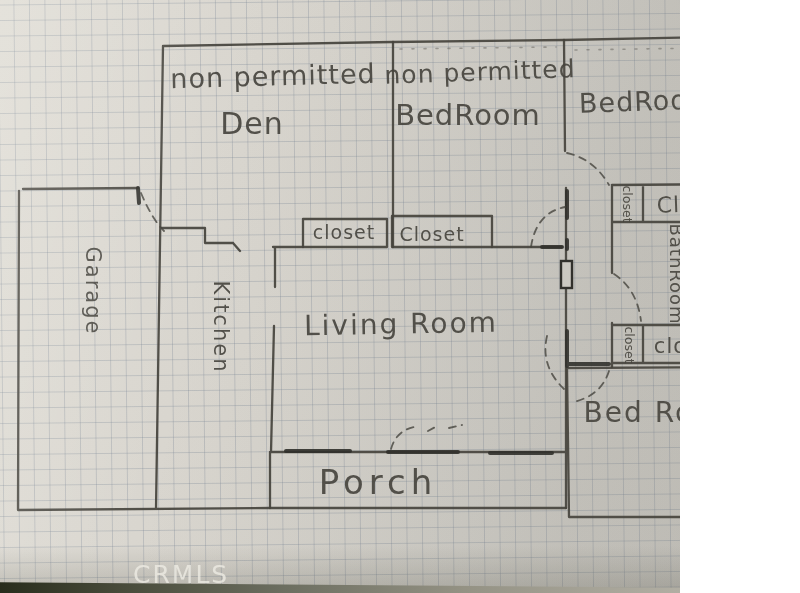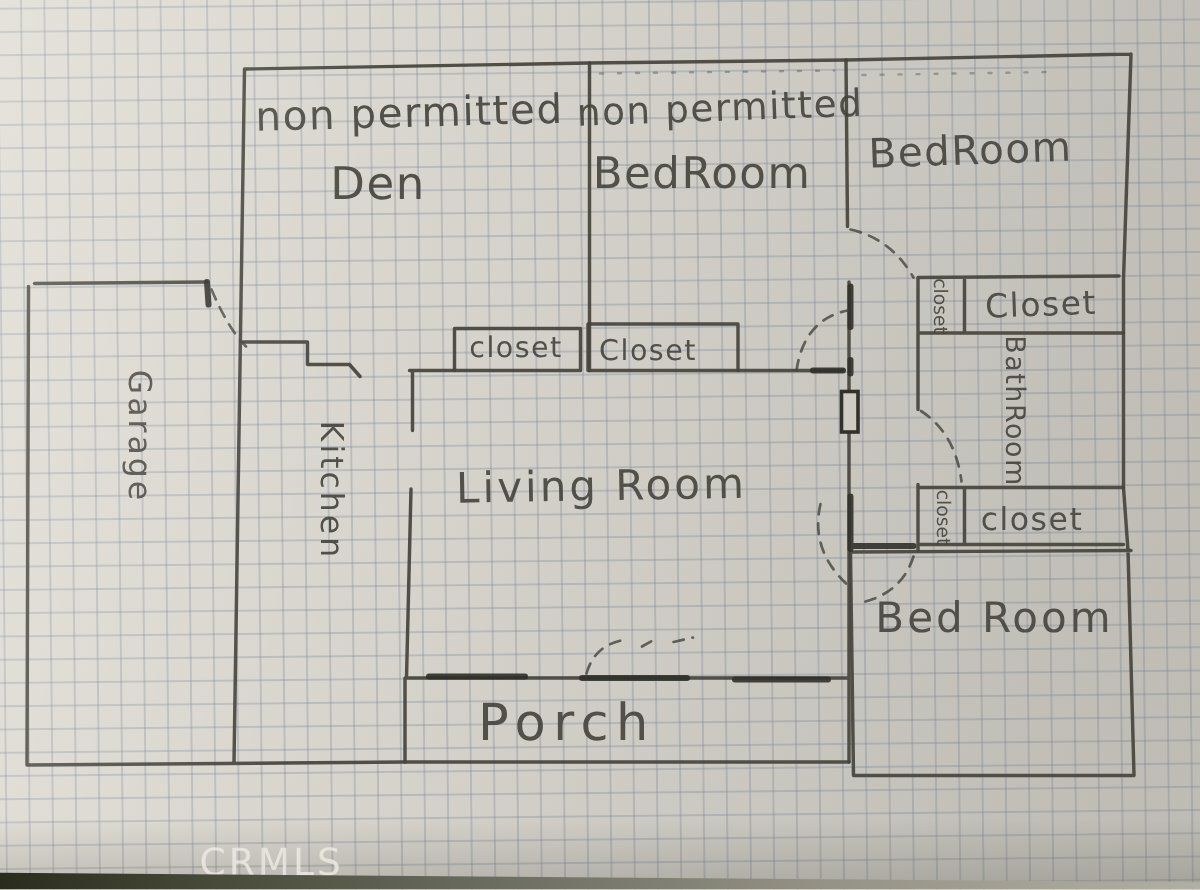--- a/index.html
+++ b/index.html
@@ -1,18 +1,18 @@
 <!DOCTYPE html>
 <html style="--paper: #d7d4cd; --grid: #7a8494; --pencil: #44423c; --pencil-dark: #2e2d29; --watermark-text: #efede5;"><head>
 <meta charset="utf-8">
 <style>
   html,body{margin:0;padding:0;}
   body{font-family:"DejaVu Sans",sans-serif;}
   #page{
-    position:relative;width:800px;height:593px;overflow:hidden;
+    position:relative;width:680px;height:593px;overflow:hidden;
     background:var(--paper,#d7d4cd);
   }
   .paper-shade{
     position:absolute;inset:0;
     background:linear-gradient(105deg,#dedbd4 0%,#d8d5ce 40%,#d0cec8 72%,#c9c7c1 100%);
   }
   .grid{
     position:absolute;inset:-30px;
     background-image:
       linear-gradient(to right, rgba(118,130,146,0.30) 1px, transparent 1px),

